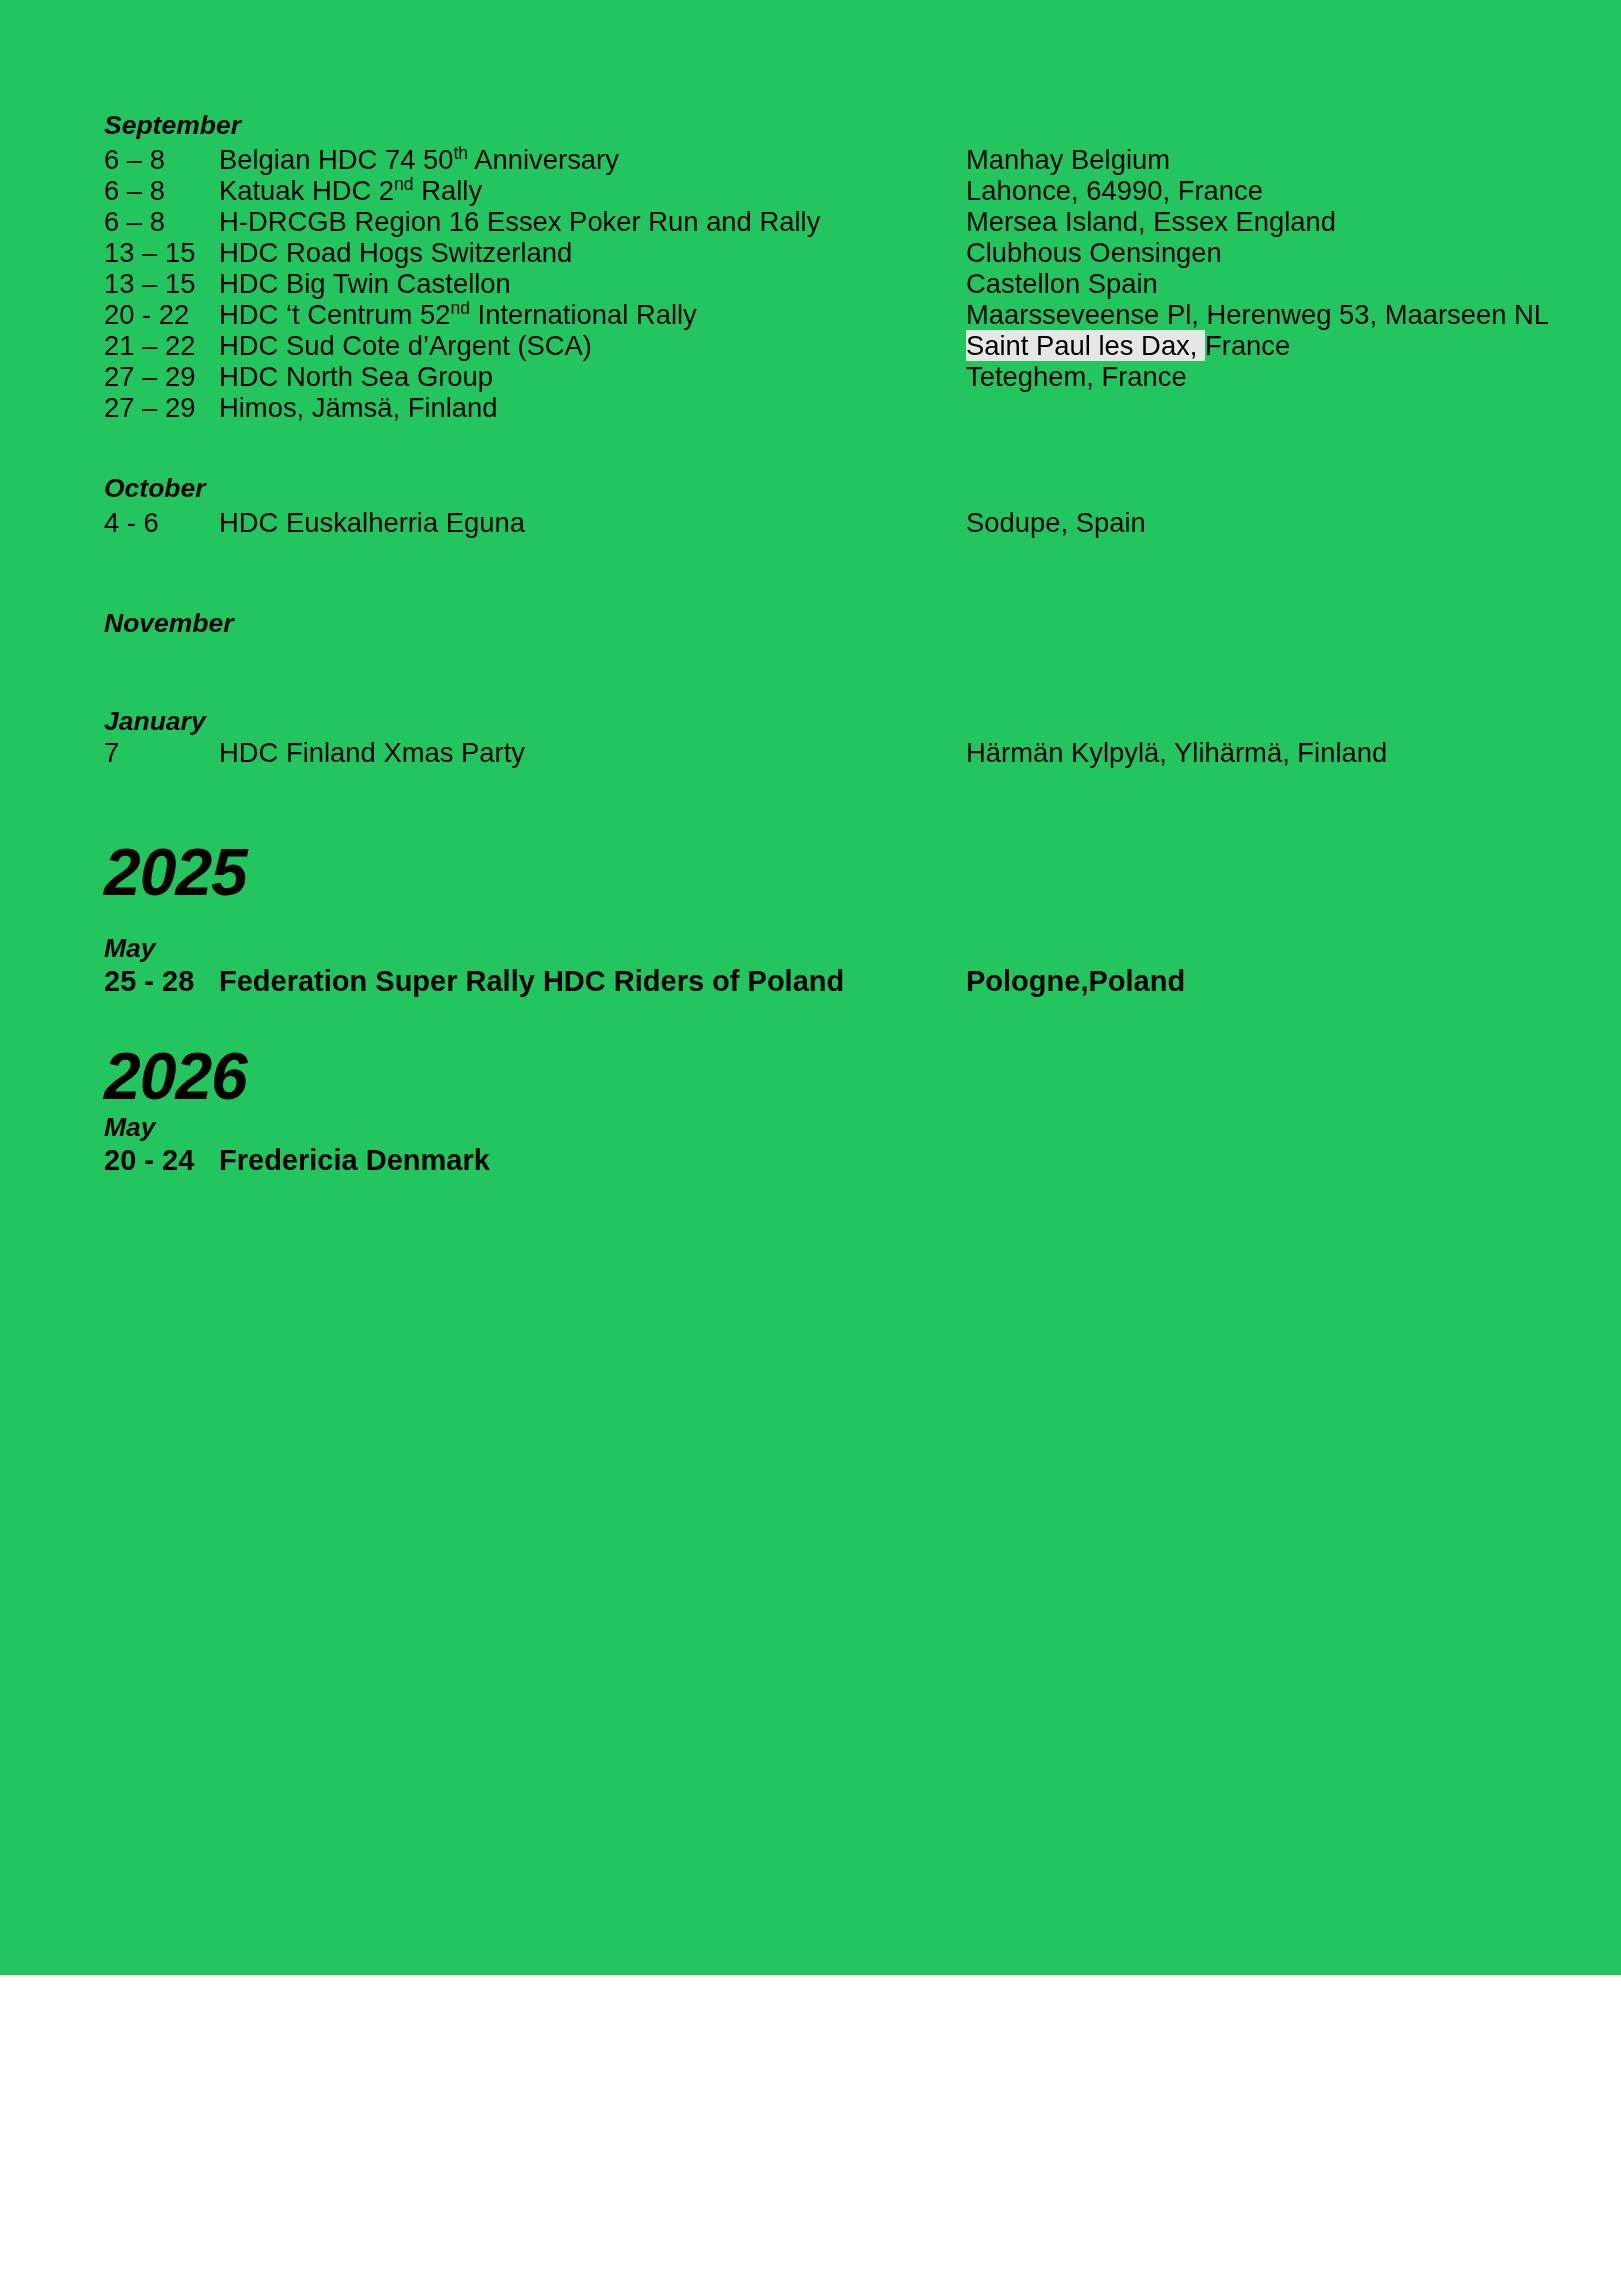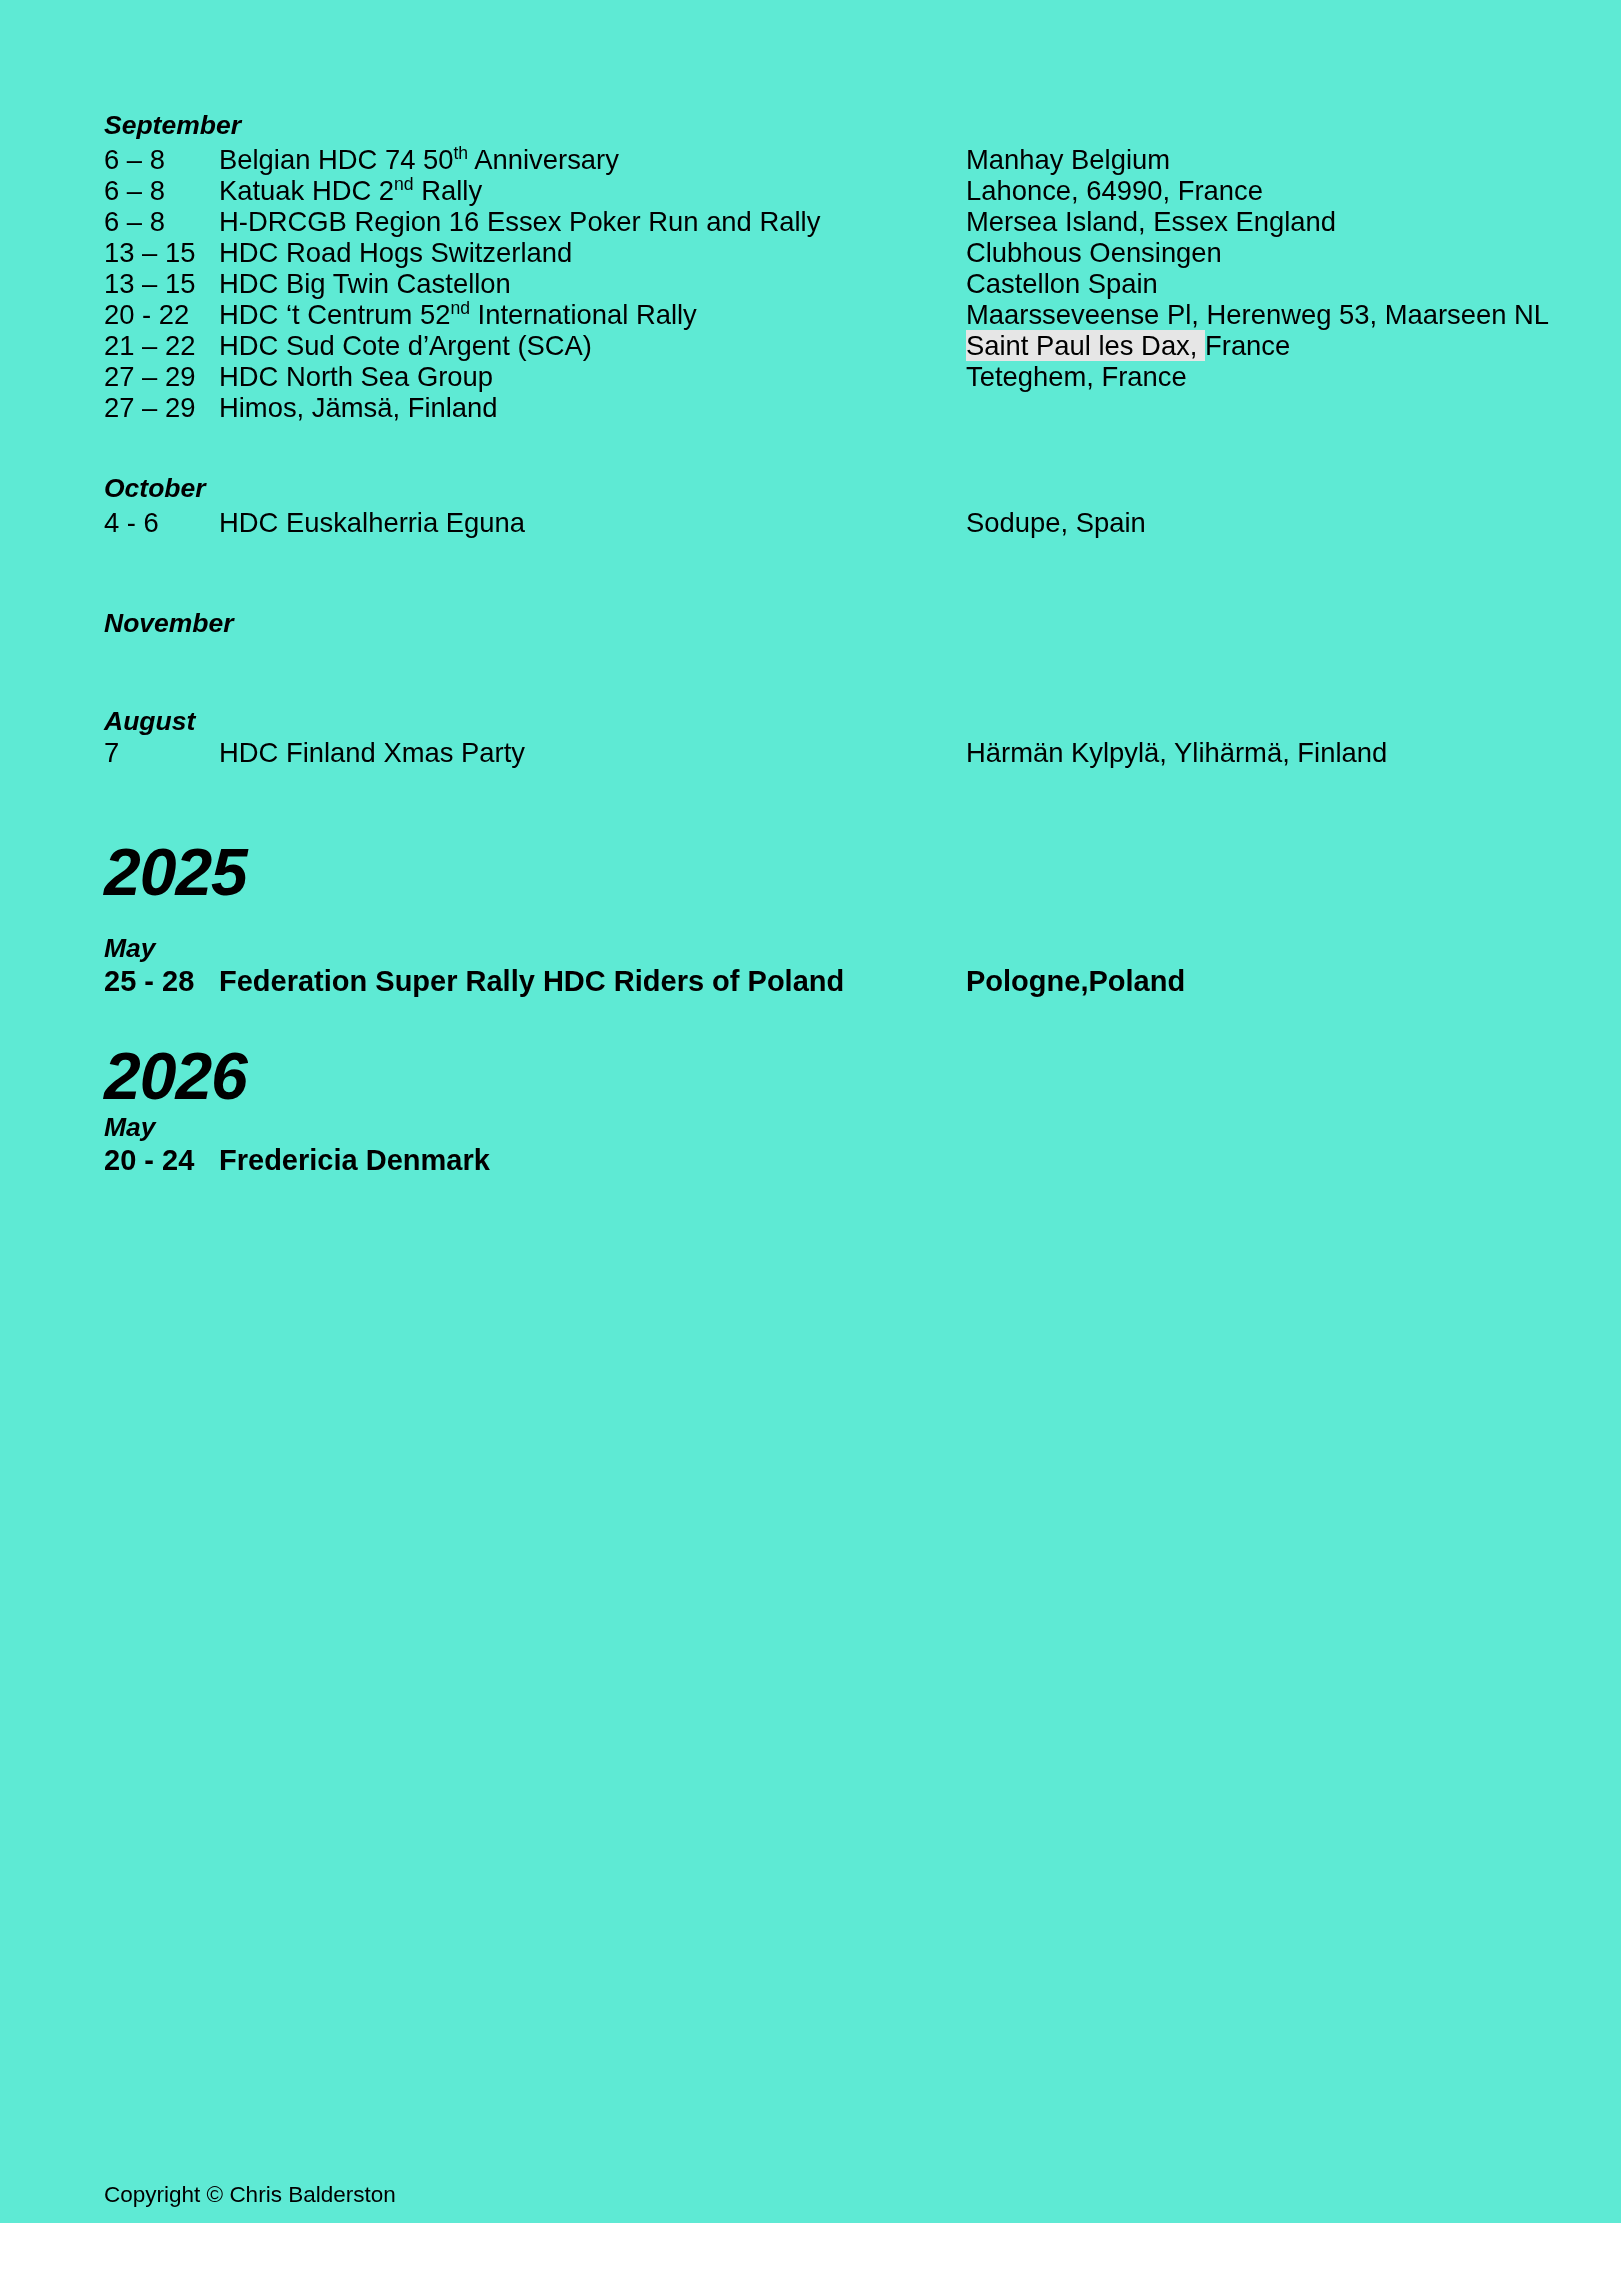--- a/index.html
+++ b/index.html
@@ -1,20 +1,20 @@
 <!DOCTYPE html>
 <html><head>
 <meta charset="utf-8">
 <style>
   html, body { margin: 0; padding: 0; background: #ffffff; }
   .page {
     position: relative;
     width: 1621px;
-    height: 2223px;
-    background: #5eead4;
+    height: 1975px;
+    background: #22c55e;
     color: #000000;
     font-family: "Liberation Sans", sans-serif;
     overflow: hidden;
   }
   .content {
     position: absolute;
     left: 104px;
     top: 110px;
     right: 29px;
   }
@@ -143,21 +143,21 @@
 
 
       </div>
     </div>
 
     <div class="section sec-november">
       <div class="month-heading">November</div>
     </div>
 
     <div class="section sec-december">
-      <div class="month-heading">August</div>
+      <div class="month-heading">January</div>
       <div class="rows" style="margin-top:0;">
 
         <div class="row">
           <span class="c-date">7</span>
           <span class="c-name"><span>HDC Finland Xmas Party</span><sup></sup><span></span></span>
           <span class="c-loc"><span class="hl"></span><span>Härmän Kylpylä, Ylihärmä, Finland</span></span>
         </div>
 
       </div>
     </div>

